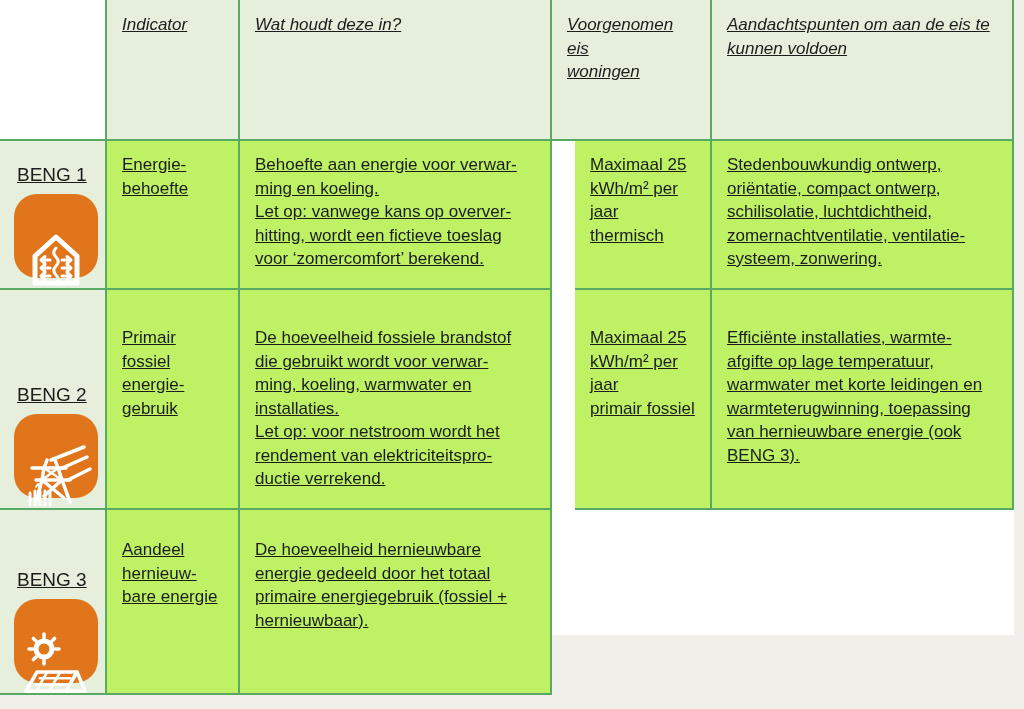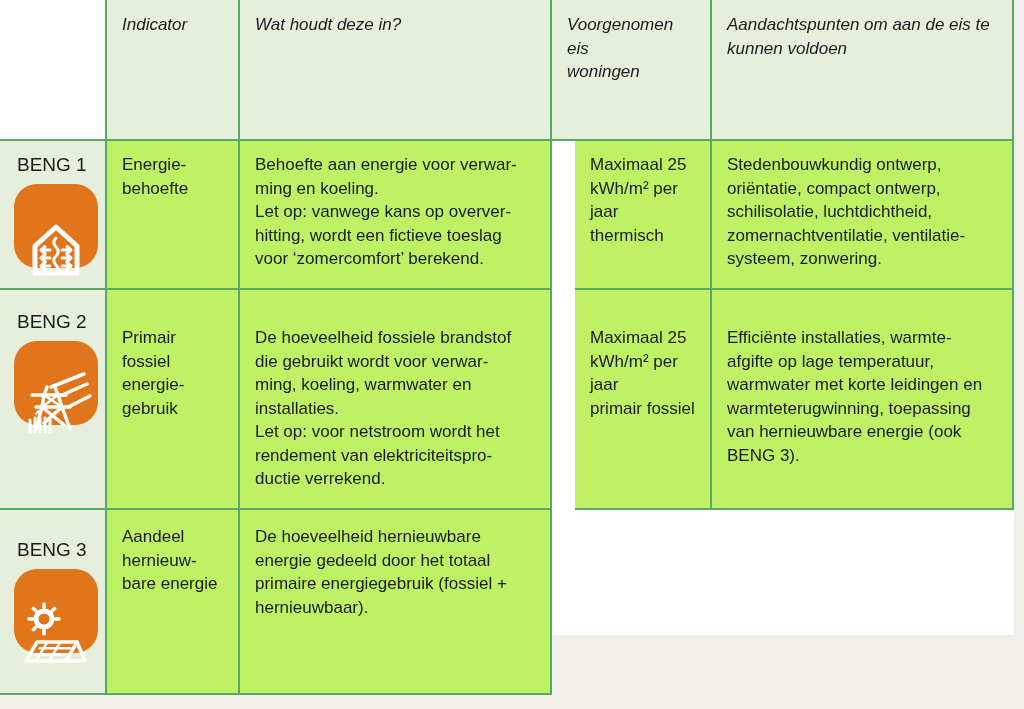--- a/index.html
+++ b/index.html
@@ -16,20 +16,21 @@
     font-family:"Liberation Sans", sans-serif;
     color:var(--ink);
   }
   .tbl{
     position:absolute;left:0;top:0;
     width:1014px;height:635px;
     display:grid;
     grid-template-columns:107px 133px 312px 160px 302px;
     grid-template-rows:141px 149px 220px 185px;
     background:#fff;
+    text-decoration:underline;
   }
   .cell{
     border-right:2px solid var(--green-border);
     border-bottom:2px solid var(--green-border);
     background:#bef264;
     white-space:pre-line;
     font-size:17px;
     line-height:23.5px;
     padding:12px 12px 10px 15px;
     overflow:hidden;
@@ -37,38 +38,39 @@
   .cell.green{background:var(--green-cell);}
   .cell.head{
     font-style:italic;
     font-weight:400;
     padding-top:13px;
   }
   .cell.head.corner{background:#fff;}
   .cell.rowhead{
     display:flex;flex-direction:column;align-items:flex-start;
     padding-left:17px;
+    justify-content:flex-end;
   }
   .beng-label{
     font-size:19px;
     line-height:24px;
     margin-bottom:7px;
     white-space:nowrap;
   }
   .icon-box{
     width:84px;height:84px;
     background:var(--orange);
     border-radius:23px;
     margin-left:-3px;
     flex:0 0 auto;
   }
   .icon-box svg{display:block;width:84px;height:84px;}
   
   .r2{padding-top:36px;}
-  .r3{padding-top:15px;}
+  .r3{padding-top:28px;}
   .r2.rowhead{padding-top:20px;}
   .r3.rowhead{padding-top:28px;}
   .pad-right{padding-right:6px;margin-left:23px;}
 </style>
 </head>
 <body>
 
 <div class="tbl">
 
   <div class="cell head corner"></div>

